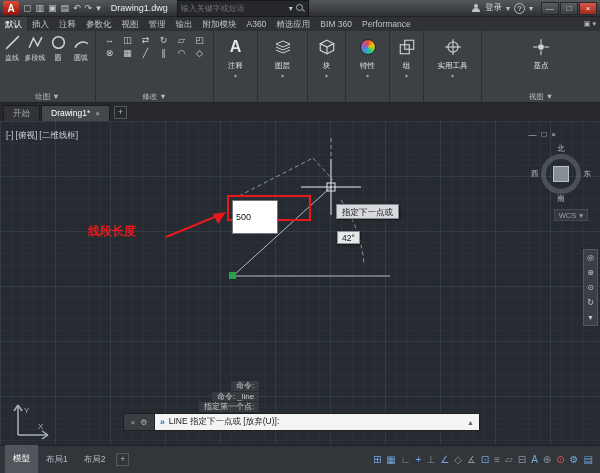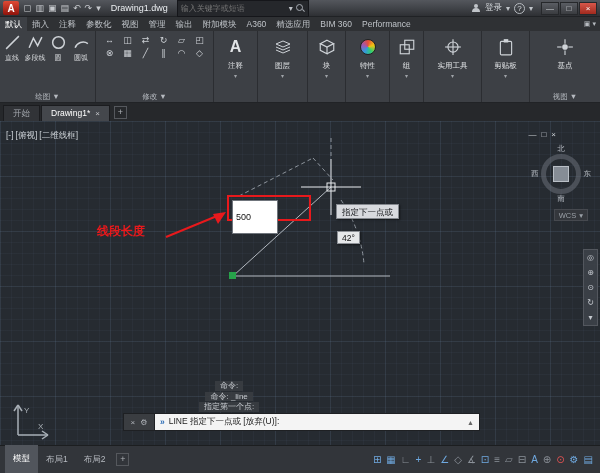--- a/index.html
+++ b/index.html
@@ -97,32 +97,32 @@
   .vc-w { position:absolute; left:-1px; top:50%; transform:translateY(-50%); font-size:7.5px; color:#b4b9c0; }
   .vc-e { position:absolute; right:-1px; top:50%; transform:translateY(-50%); font-size:7.5px; color:#b4b9c0; }
   .wcs { position:absolute; right:12px; top:88px; height:12px; display:flex; align-items:center; gap:3px;
     background:#34373c; border:1px solid #46494f; color:#9aa0a7; font-size:7.5px; padding:0 4px; }
   .navbar { position:absolute; right:2px; top:128px; width:15px; padding:3px 0;
     background:rgba(62,67,74,.85); border:1px solid #53575e;
     display:flex; flex-direction:column; align-items:center; gap:6px; }
   .navbar span { font-size:8px; color:#c6cad0; line-height:9px; }
   .red-rect { position:absolute; left:227px; top:74px; width:84px; height:26px;
     border:2px solid #e8191c; }
-  .annot { position:absolute; left:97px; top:102px; color:#e8191c; font-weight:bold; font-size:12px; }
+  .annot { position:absolute; left:88px; top:102px; color:#e8191c; font-weight:bold; font-size:12px; }
   .dyn-input { position:absolute; left:232px; top:79px; width:46px; height:15px;
     background:#fff; border:1px solid #70757c; color:#111; font-size:9px; padding:16px 3px;
     font-family:inherit; }
   .dtooltip { position:absolute; left:336px; top:83px; height:15px; line-height:14px;
     background:#d8dade; border:1px solid #84888e; color:#16181b; font-size:8.5px; padding:0 5px;
     box-shadow:1px 1px 2px rgba(0,0,0,.55); }
   .dangle { position:absolute; left:337px; top:110px; height:13px; line-height:12px;
     background:#e6e8ea; border:1px solid #8d9197; color:#111; font-size:8.5px; padding:0 4px;
     box-shadow:1px 1px 2px rgba(0,0,0,.5); }
   .cmd-history { position:absolute; left:199px; top:260px; display:flex; flex-direction:column;
-    align-items:center; gap:1px; }
+    align-items:flex-end; gap:1px; }
   .cmd-history div { background:rgba(58,61,66,.88); color:#c9cdd2; font-size:8px;
     line-height:9.5px; padding:0 5px; }
   .cmd-bar { position:absolute; left:123px; top:292px; width:357px; height:18px; display:flex; }
   .cmd-tools { width:32px; flex:none; background:#3a3d41; border:1px solid #1e2023;
     display:flex; align-items:center; justify-content:center; gap:5px; color:#b0b4ba; font-size:8px; }
   .cmd-field { flex:1; background:#f4f4f4; border:1px solid #1e2023; border-left:none;
     display:flex; align-items:center; gap:4px; padding:0 5px; color:#222; font-size:8.5px; }
   .cmd-caret { color:#2a6bb5; font-weight:bold; }
   .cmd-up { margin-left:auto; color:#666; font-size:7px; }
   
@@ -318,32 +318,20 @@
               <line x1="8" y1="1" x2="8" y2="15"></line>
               <line x1="1" y1="8" x2="15" y2="8"></line>
             </g>
             </svg>
         </div>
         <span class="blabel">实用工具</span>
         <span class="chev">▾</span>
       </div>
     </div>
 
-    <div class="panel" style="width:48px">
-      <div class="bigbtn">
-        <div class="bicon">
-          <svg viewBox="0 0 16 16">
-            <rect x="3" y="3" width="10" height="12" rx="1" fill="none" stroke="#cfd3d8"></rect>
-            <rect x="6" y="1" width="4" height="3" fill="#cfd3d8"></rect>
-            </svg>
-        </div>
-        <span class="blabel">剪贴板</span>
-        <span class="chev">▾</span>
-      </div>
-    </div>
 
     <div class="panel" style="flex:1;border-right:none">
       <div class="bigbtn">
         <div class="bicon">
           <svg viewBox="0 0 16 16">
             <circle cx="8" cy="8" r="2.5" fill="#cfd3d8"></circle>
             <g stroke="#cfd3d8" stroke-width="1">
               <line x1="8" y1="1" x2="8" y2="5"></line>
                 <line x1="8" y1="11" x2="8" y2="15"></line>
               <line x1="1" y1="8" x2="5" y2="8"></line>

